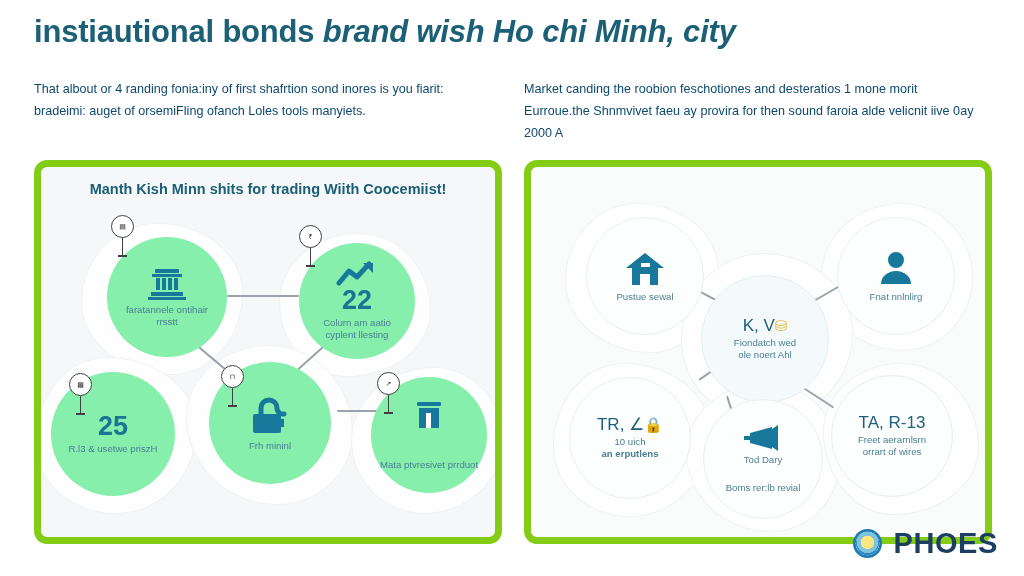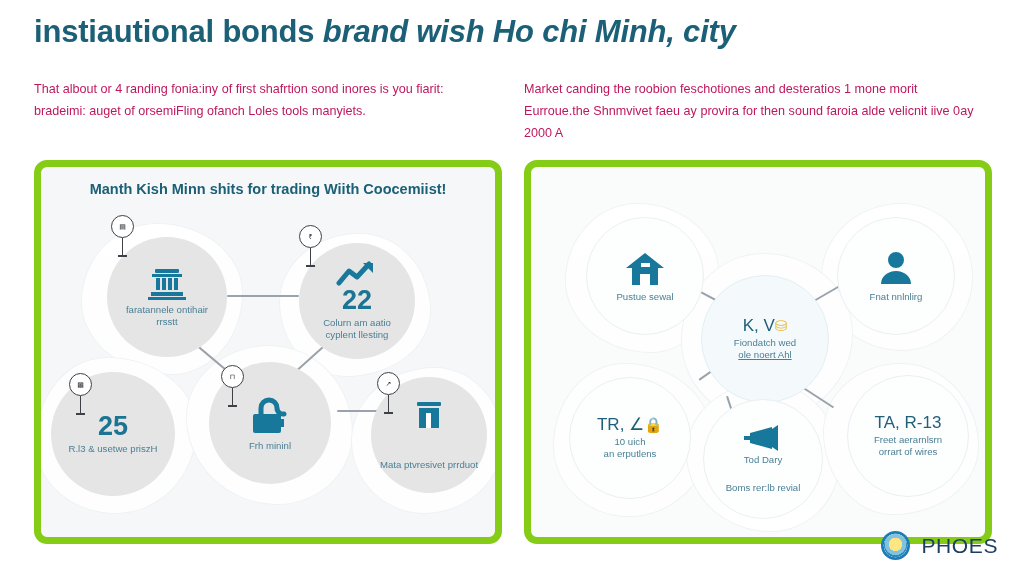--- a/index.html
+++ b/index.html
@@ -21,21 +21,21 @@
     color:#1b6077;letter-spacing:-0.2px;
     white-space:nowrap;
   }
   .title .plain{font-style:normal;}
   .intro-row{
     position:absolute;left:34px;top:78px;width:958px;
     display:flex;gap:30px;
   }
   .intro-col{
     width:460px;
-    font-size:12.6px;line-height:1.75;color:#be185d;
+    font-size:12.6px;line-height:1.75;color:#0c4a6e;
   }
   
   .panels{
     position:absolute;left:34px;top:160px;
     width:958px;height:370px;
     display:flex;gap:22px;
   }
   .panel{
     position:relative;
     width:466px;height:370px;
@@ -60,21 +60,21 @@
     opacity:.92;
   }
   .node{
     position:absolute;
     border-radius:50%;
     display:flex;flex-direction:column;
     align-items:center;justify-content:center;
     text-align:center;
     box-sizing:border-box;
   }
-  .node.tinted{background:#e5e5e5;}
+  .node.tinted{background:#86efac;}
   .node.pale{background:#f4fafc;border:1px solid #e4eef3;}
   .node.plainwhite{background:#fdfefe;border:1px solid #e9f0f3;}
   .node .nlabel{
     font-size:9.6px;line-height:1.25;color:#4a7f95;
     max-width:86%;margin-top:3px;
   }
   .node .nbig{
     font-size:27px;font-weight:bold;color:#1b7493;line-height:1;
   }
   .node .ncode{
@@ -108,21 +108,21 @@
     width:29px;height:29px;border-radius:50%;
     background:
       radial-gradient(circle at 50% 50%, #f3c623 0 32%, #9ed2e8 33% 58%, #1f7bb6 59% 100%);
     position:relative;
   }
   .logo .mark::after{
     content:"";position:absolute;inset:3px;border-radius:50%;
     background:radial-gradient(circle at 50% 45%, #ffe680 0 38%, #7fc4de 40% 62%, #2e86bd 64% 100%);
   }
   .logo .wordmark{
-    font-size:21px;font-weight:normal;color:#1d3e63;letter-spacing:.6px;
+    font-size:29px;font-weight:bold;color:#1d3e63;letter-spacing:.6px;
   }
 </style>
 </head>
 <body>
 
 <div class="page">
 
   <div class="title">
     <span class="plain">instiautional bonds </span><span>brand wish Ho chi Minh, city</span>
   </div>
@@ -263,45 +263,45 @@
         </div>
         <div class="nlabel">Fnat nnlnlirg</div>
       </div>
 
       <div class="node pale" style="left:170px;top:108px;width:128px;height:128px;">
         <div class="ncode">
           <span>K, V</span>
           <span class="gold">⛁</span>
         </div>
         <div class="nlabel">Fiondatch wed</div>
-        <div class="nlabel" style="margin-top:0;text-decoration:underline;">ole noert Ahl</div>
+        <div class="nlabel" style="margin-top:0;">ole noert Ahl</div>
       </div>
 
       <div class="node plainwhite" style="left:38px;top:210px;width:122px;height:122px;">
         <div class="ncode">
           <span>TR, ∠</span>
           <span class="gold">🔒</span>
         </div>
         <div class="nlabel">10 uich</div>
-        <div class="nlabel" style="margin-top:0;">an erputlens</div>
+        <div class="nlabel" style="margin-top:0;font-weight:bold;">an erputlens</div>
       </div>
 
       <div class="node plainwhite" style="left:172px;top:232px;width:120px;height:120px;">
         <div class="icon">
           <svg width="42" height="26" viewBox="0 0 42 26">
             <path d="M8 8 L30 2 L30 24 L8 18 Z" fill="#17789b"></path>
             <rect x="2" y="11" width="6" height="4" fill="#17789b"></rect>
             <path d="M30 4 L36 0 L36 26 L30 22 Z" fill="#17789b"></path>
           </svg>
         </div>
         <div class="nlabel">Tod Dary</div>
         <div class="nlabel" style="margin-top:16px;">Boms rer:lb revial</div>
       </div>
 
-      <div class="node plainwhite" style="left:316px;top:208px;width:122px;height:122px;">
+      <div class="node plainwhite" style="left:300px;top:208px;width:122px;height:122px;">
         <div class="ncode">
           <span>TA, R-13</span>
         </div>
         <div class="nlabel">Freet aerarnlsrn</div>
         <div class="nlabel" style="margin-top:0;">orrart of wires</div>
       </div>
     </div>
   </div>
 
   <div class="logo">

